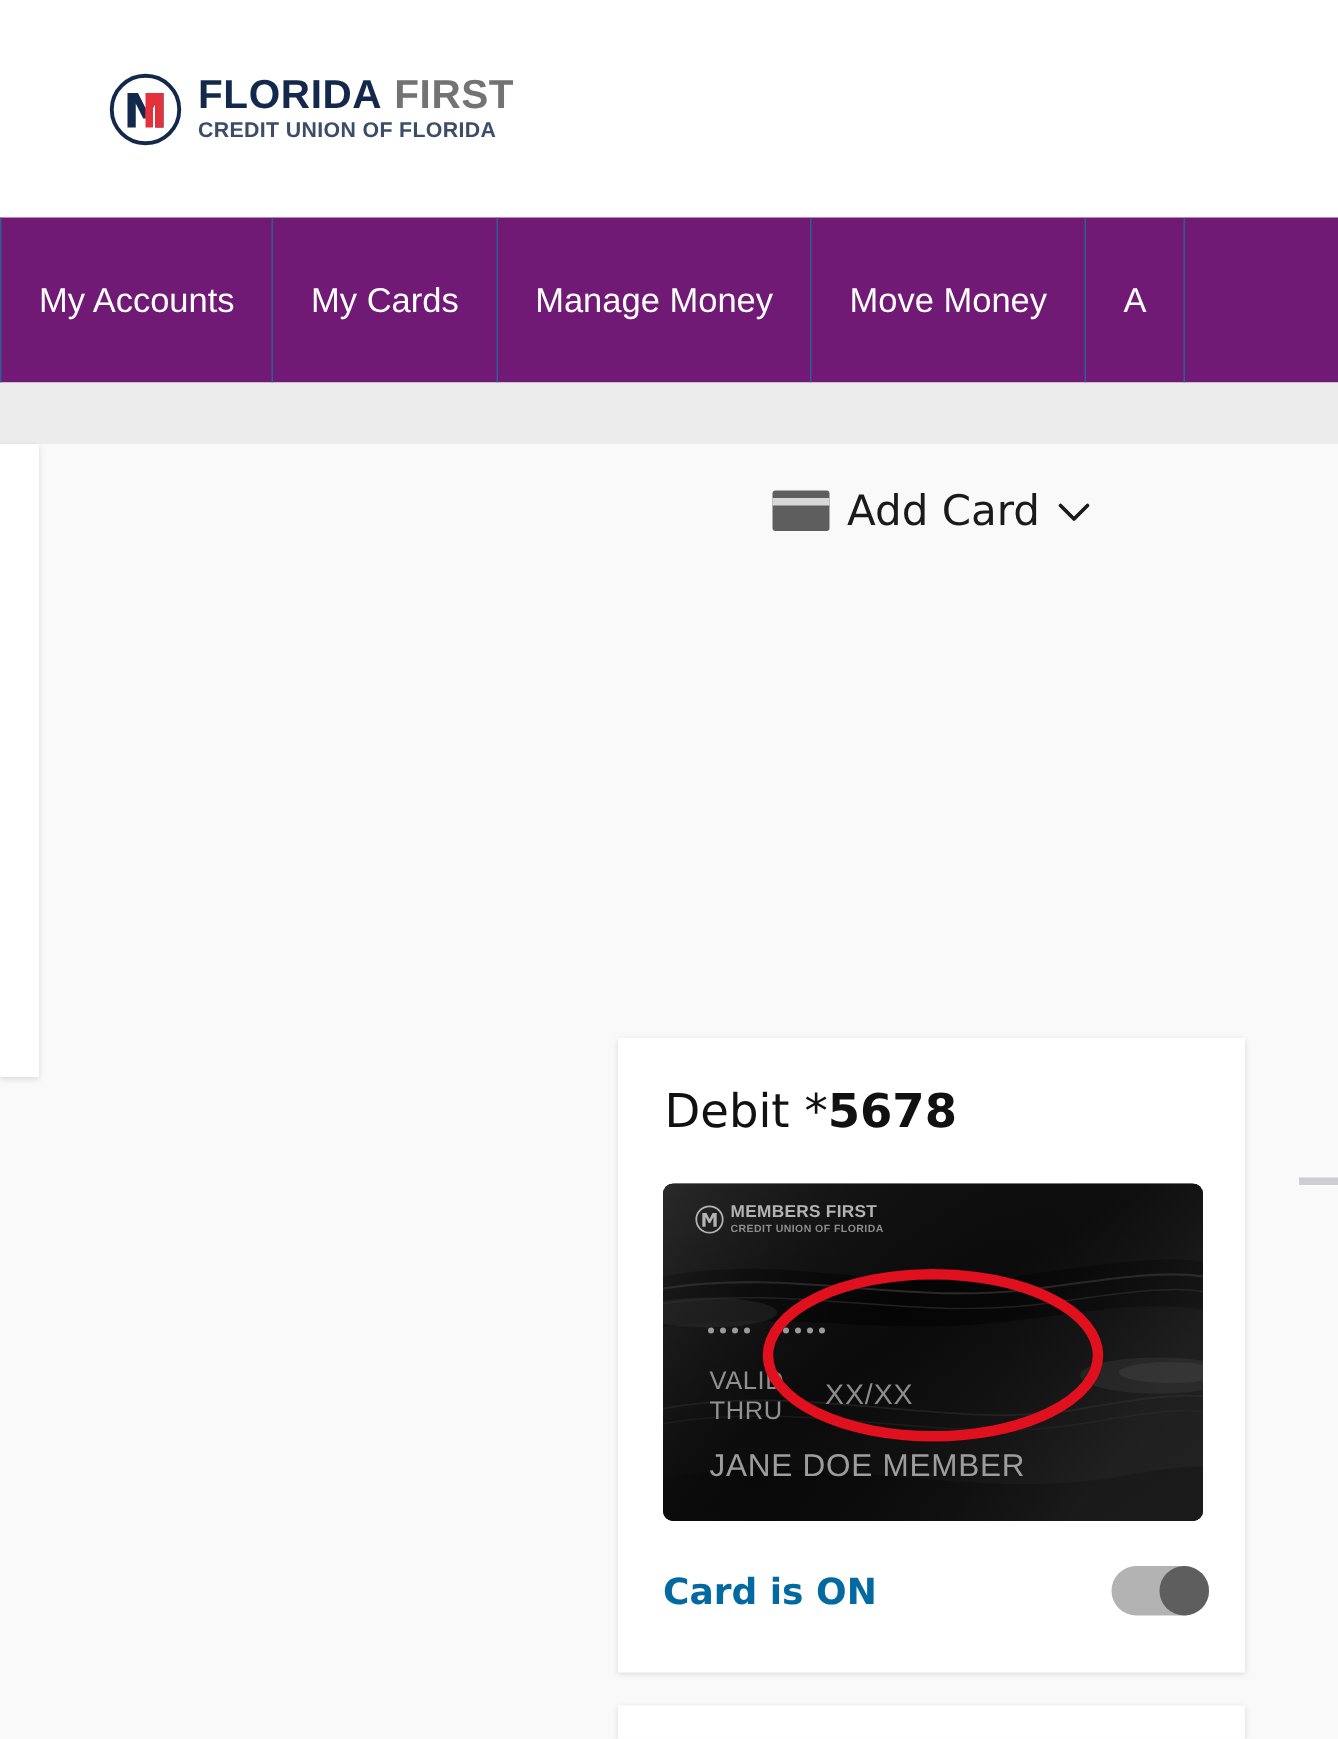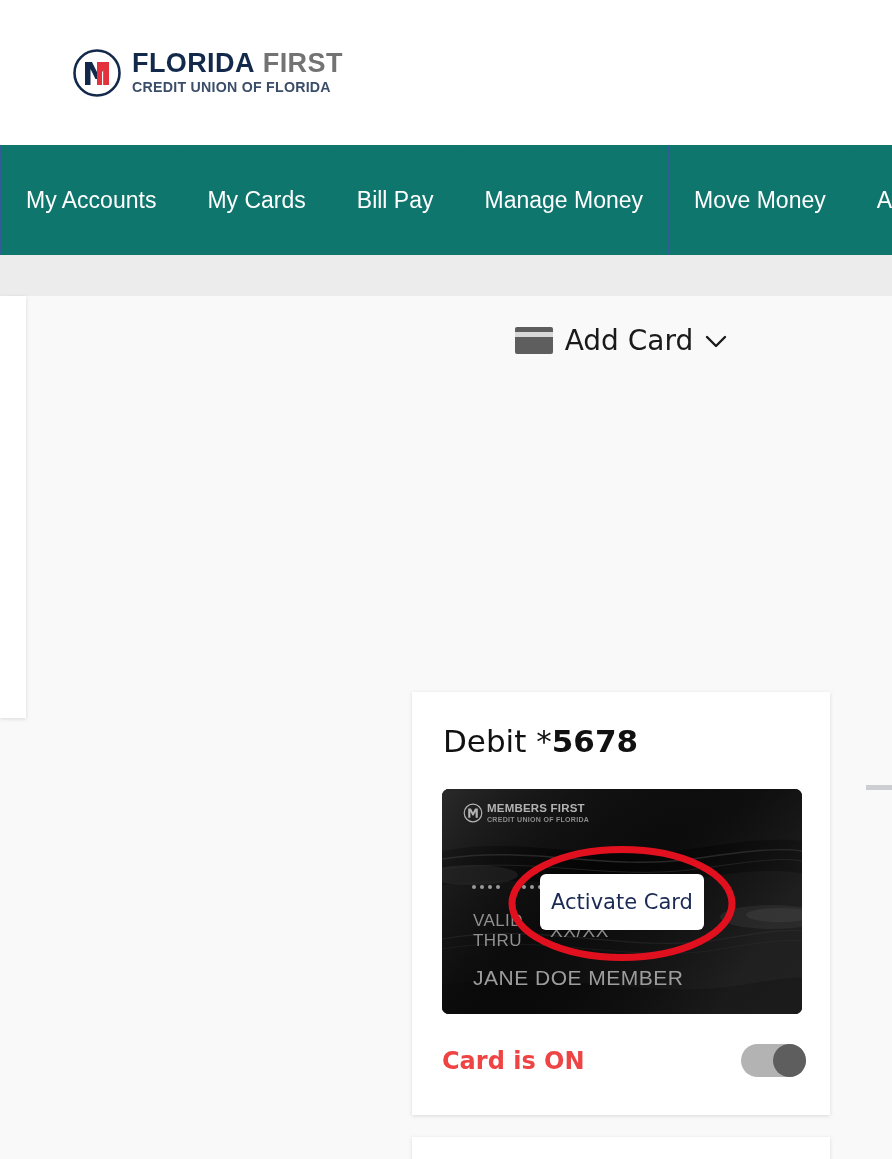--- a/index.html
+++ b/index.html
@@ -38,21 +38,21 @@
     font-size: 14.2px;
     color: #3b4d68;
     letter-spacing: 0.25px;
     margin-top: 3px;
     white-space: nowrap;
   }
 
   
   .navbar {
     height: 110px;
-    background: #0f766e;
+    background: #701a75;
     display: flex;
     align-items: center;
     overflow: hidden;
   }
   .nav-item {
     height: 110px;
     display: flex;
     align-items: center;
     justify-content: center;
     color: #ffffff;
@@ -197,21 +197,21 @@
     font-family: "DejaVu Sans", sans-serif;
   }
 
   
   .cardon-row {
     position: absolute;
     left: 30px; top: 352px;
     width: 364px;
     display: flex; align-items: center; justify-content: space-between;
   }
-  .cardon-label { font-size: 24px; font-weight: bold; color: #ef4444; }
+  .cardon-label { font-size: 24px; font-weight: bold; color: #0369a1; }
   .toggle {
     width: 65px; height: 33px;
     background: #b3b3b3;
     border-radius: 17px;
     position: relative;
   }
   .toggle-knob {
     position: absolute;
     right: 0; top: 0;
     width: 33px; height: 33px;
@@ -237,21 +237,20 @@
         <span class="lt-members">FLORIDA</span><span class="lt-first">FIRST</span>
       </span>
       <span class="logo-line2">CREDIT UNION OF FLORIDA</span>
     </span>
   </div>
 </div>
 
 <div class="navbar">
   <div class="nav-item">My Accounts</div>
   <div class="nav-item">My Cards</div>
-  <div class="nav-item">Bill Pay</div>
   <div class="nav-item">Manage Money</div>
   <div class="nav-item">Move Money</div>
   <div class="nav-item">A</div>
 </div>
 
 <div class="subbar"></div>
 
 <div class="content">
 
   <div class="addcard-row">
@@ -332,21 +331,20 @@
     </div>
 
     <div class="cardon-row">
       <span class="cardon-label">Card is ON</span>
       <span class="toggle">
         <span class="toggle-knob"></span>
       </span>
     </div>
   </div>
 
-  <button class="activate-btn">Activate Card</button>
   <span class="annot-ellipse">
     <svg width="230" height="117" viewBox="0 0 230 117">
       <ellipse cx="115" cy="58.5" rx="110" ry="54" fill="none" stroke="#e1101f" stroke-width="7"></ellipse>
     </svg>
   </span>
 
   <div class="panel panel-details">
     <div class="panel-title">Card Details</div>
 
   </div>

